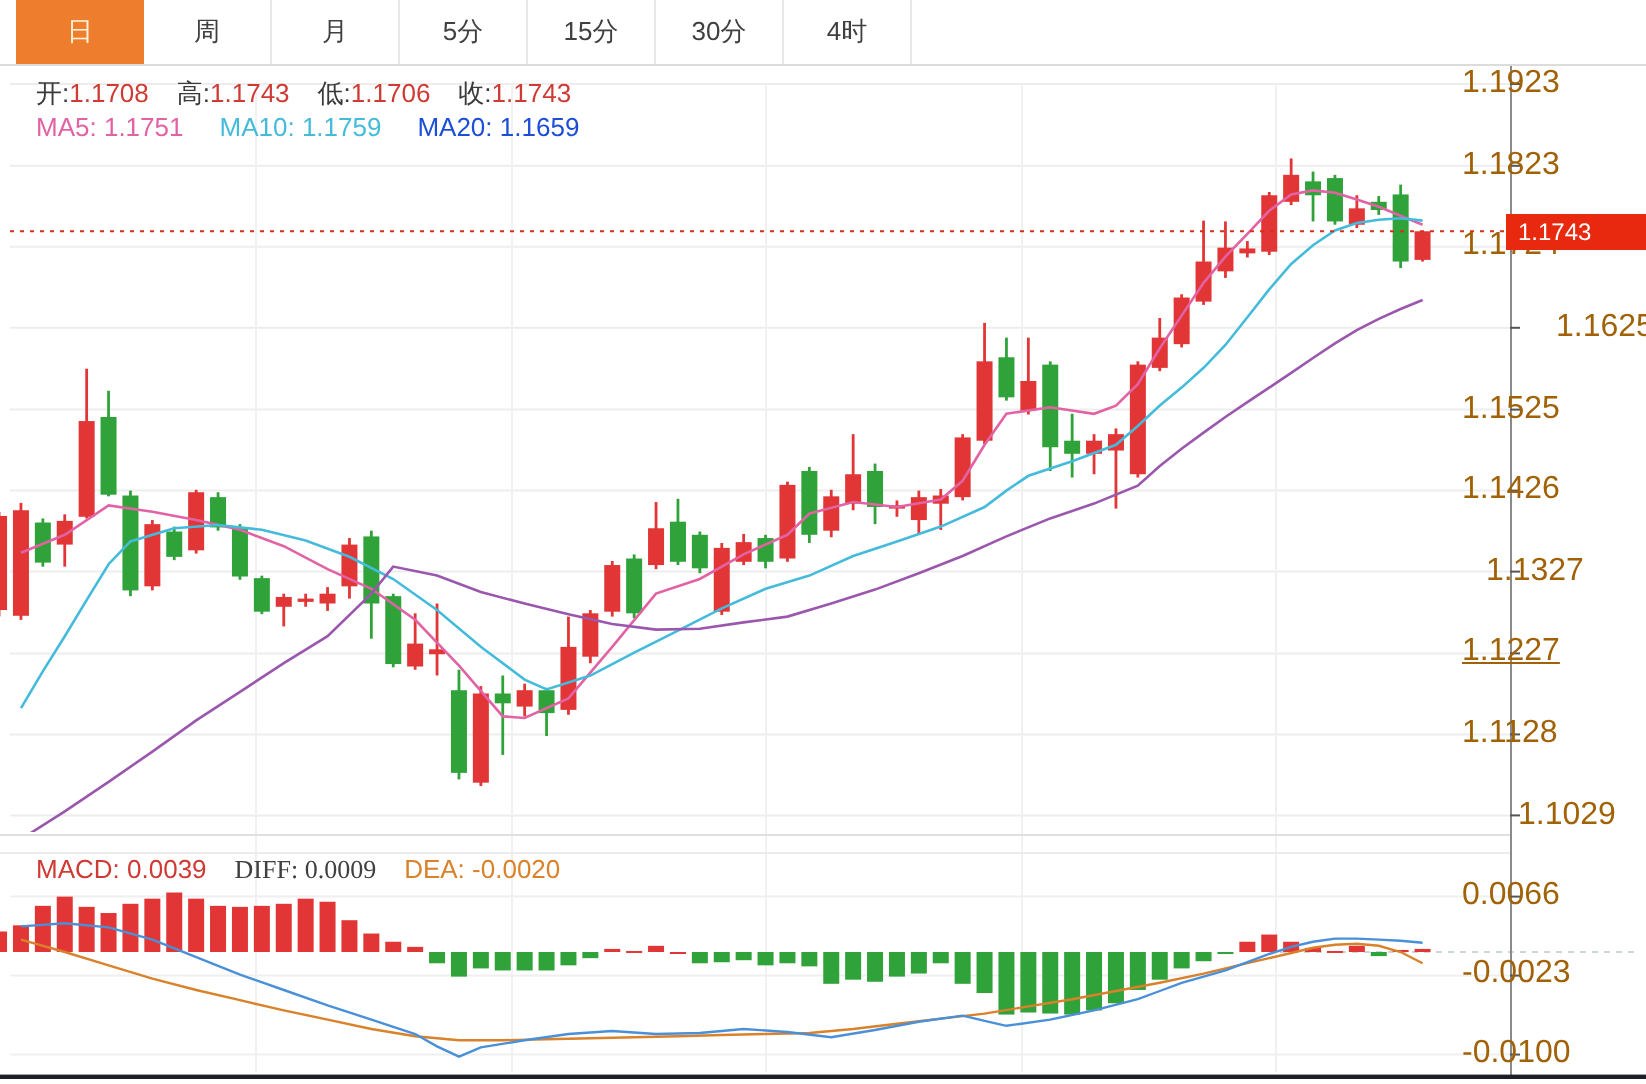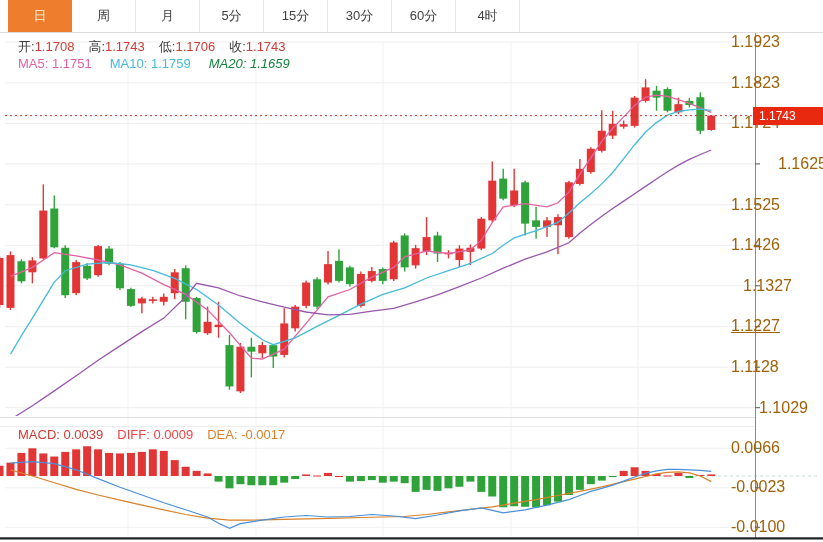--- a/index.html
+++ b/index.html
@@ -292,34 +292,33 @@
       <rect x="0" y="537.3" width="823" height="2.2" fill="#1c2025"></rect>
     </svg>
 
   <div id="tabbar">
     <div class="tab active">日</div>
     <div class="tab">周</div>
     <div class="tab">月</div>
     <div class="tab">5分</div>
     <div class="tab">15分</div>
     <div class="tab">30分</div>
-    <div class="tab">60分</div>
     <div class="tab">4时</div>
   </div>
 
   <div class="txtrow" style="top:38px;">
     <span class="pair"><span class="lab">开:</span><span class="val">1.1708</span></span><span class="pair"><span class="lab">高:</span><span class="val">1.1743</span></span><span class="pair"><span class="lab">低:</span><span class="val">1.1706</span></span><span class="pair"><span class="lab">收:</span><span class="val">1.1743</span></span>
   </div>
 
   <div class="txtrow" id="marow" style="top:56px;">
-    <span class="pair" style="color: rgb(226, 99, 163);"><span>MA5:</span> <span>1.1751</span></span><span class="pair" style="color: rgb(69, 187, 219);"><span>MA10:</span> <span>1.1759</span></span><span class="pair" style="color: #15803d; font-style: italic;"><span>MA20:</span> <span>1.1659</span></span>
+    <span class="pair" style="color: rgb(226, 99, 163);"><span>MA5:</span> <span>1.1751</span></span><span class="pair" style="color: rgb(69, 187, 219);"><span>MA10:</span> <span>1.1759</span></span><span class="pair" style="color: #1d4ed8;"><span>MA20:</span> <span>1.1659</span></span>
   </div>
 
   <div class="txtrow" id="macdrow">
-    <span class="pair" style="color: rgb(208, 58, 52);"><span>MACD:</span> <span>0.0039</span></span><span class="pair" style="color: #ef4444;"><span>DIFF:</span> <span>0.0009</span></span><span class="pair" style="color: rgb(217, 130, 43);"><span>DEA:</span> <span>-0.0017</span></span>
+    <span class="pair" style="color: rgb(208, 58, 52);"><span>MACD:</span> <span>0.0039</span></span><span class="pair" style="color: #404040; font-family: Liberation Serif, serif;"><span>DIFF:</span> <span>0.0009</span></span><span class="pair" style="color: rgb(217, 130, 43);"><span>DEA:</span> <span>-0.0020</span></span>
   </div>
 
   <div class="axlabel" style="top:34px;">1.1923</div>
   <div class="axlabel" style="top:75px;">1.1823</div>
   <div class="axlabel" style="top:115px;">1.1724</div>
   <div class="axlabel" style="top:156px;margin-left:47px;">1.1625</div>
   <div class="axlabel" style="top:197px;">1.1525</div>
   <div class="axlabel" style="top:237px;">1.1426</div>
   <div class="axlabel" style="top:278px;margin-left:12px;">1.1327</div>
   <div class="axlabel" style="top:318px;text-decoration:underline;">1.1227</div>

